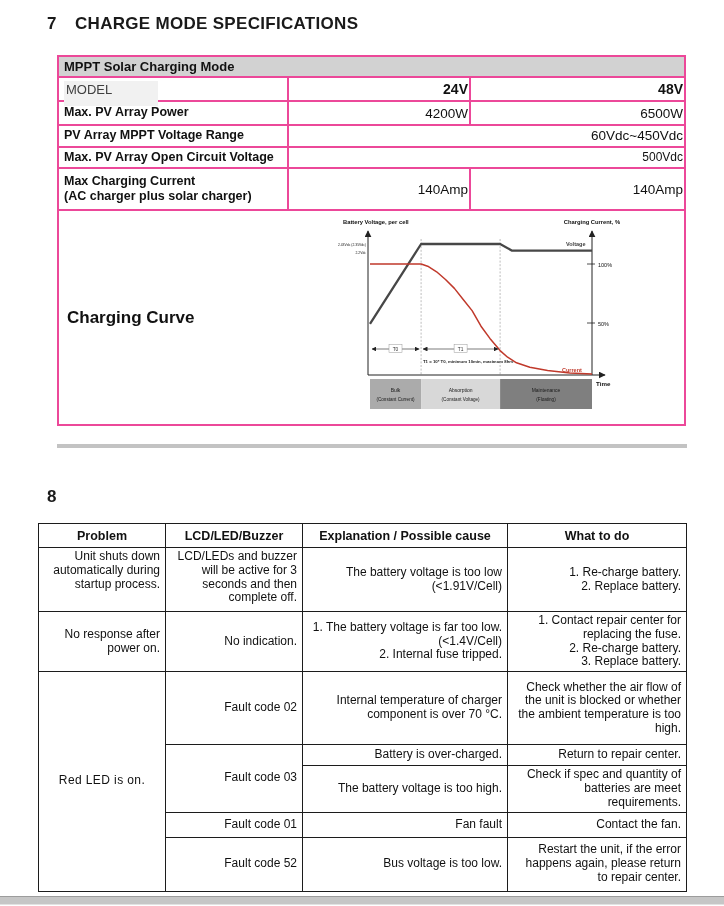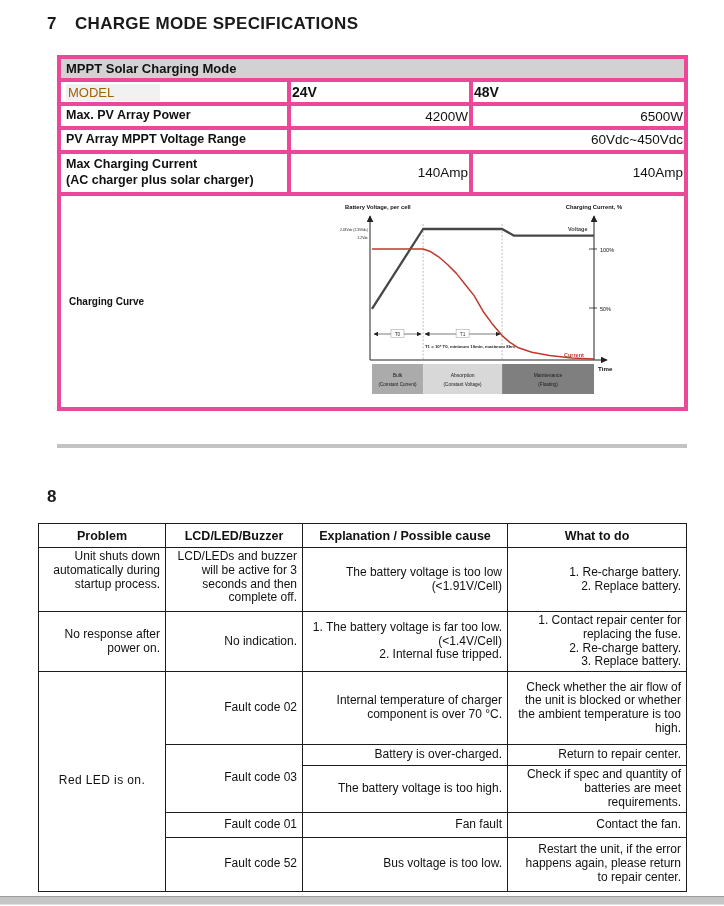--- a/index.html
+++ b/index.html
@@ -8,34 +8,34 @@
     font-family:"Liberation Sans", sans-serif; color:#111; overflow:hidden;
   }
   .section-heading {
     position:absolute; left:47px; display:flex; align-items:baseline;
     font-weight:bold; font-size:17px; letter-spacing:0.3px; color:#1a1a1a;
   }
   .section-heading .sec-num { width:28px; }
   
   table { border-collapse:collapse; table-layout:fixed; }
   .spec-table { position:absolute; left:57px; top:55px; width:627px; }
-  .spec-table td { border:4px solid #ec4899; box-sizing:border-box; }
+  .spec-table td { border:2px solid #ec4899; box-sizing:border-box; }
   .spec-title-cell {
     background:#d2d2d2; font-weight:bold; font-size:13px; padding:2px 5px; height:21px;
   }
   .spec-label { font-weight:bold; font-size:12.5px; text-align:left; padding:2px 4px 2px 5px; white-space:pre-line; line-height:1.25;}
   .spec-value { font-size:13.5px; text-align:right; vertical-align:middle; }
   .spec-value-sm { font-size:12px; }
-  .spec-colhead { font-weight:bold; font-size:14px; text-align:left; vertical-align:middle; }
+  .spec-colhead { font-weight:bold; font-size:14px; text-align:right; vertical-align:middle; }
   .model-cell { font-size:13px; padding:2px 4px 2px 5px; }
-  .model-hl { background:#f1f1f1; color:#a16207; padding:1px 46px 1px 2px; }
+  .model-hl { background:#f1f1f1; color:#404040; padding:1px 46px 9px 2px; }
   .chart-cell { position:relative; height:215px; padding:0; }
   .chart-row-label {
     position:absolute; left:8px; top:50%; transform:translateY(-50%);
-    font-weight:bold; font-size:10px;
+    font-weight:bold; font-size:17px;
   }
   .chart-svg { position:absolute; left:276px; top:4px; }
   .spec-shadow { position:absolute; left:57px; top:444px; width:630px; height:4px; background:#c3c3c3; }
   
   .trouble-table { position:absolute; left:38px; top:523px; width:648px; font-size:12px; }
   .trouble-table th, .trouble-table td { border:1px solid #1c1c1c; box-sizing:border-box; }
   .trouble-table th { font-size:12.5px; font-weight:bold; text-align:center; vertical-align:middle; height:24px; padding:2px 4px; }
   .trouble-table td { padding:2px 5px; vertical-align:middle; line-height:1.15; white-space:pre-line; text-align:right; }
   td.va-top { vertical-align:top; }
   td.center-cell { text-align:center; font-size:12px; letter-spacing:0.4px; }
@@ -71,20 +71,24 @@
     </tr>
     <tr style="height:24px">
       <td class="spec-label">Max. PV Array Power</td>
       <td class="spec-value">4200W</td>
       <td class="spec-value">6500W</td>
     </tr>
     <tr style="height:20px">
       <td class="spec-label">PV Array MPPT Voltage Range</td>
       <td class="spec-value" colspan="2">60Vdc~450Vdc</td>
     </tr>
+    <tr style="height:19px">
+      <td class="spec-label">Max. PV Array Open Circuit Voltage</td>
+      <td class="spec-value spec-value-sm" colspan="2">500Vdc</td>
+    </tr>
     <tr style="height:42px">
       <td class="spec-label">Max Charging Current
 (AC charger plus solar charger)</td>
       <td class="spec-value">140Amp</td>
       <td class="spec-value">140Amp</td>
     </tr>
     <tr>
       <td class="chart-cell" colspan="3">
         <span class="chart-row-label">Charging Curve</span>
 

